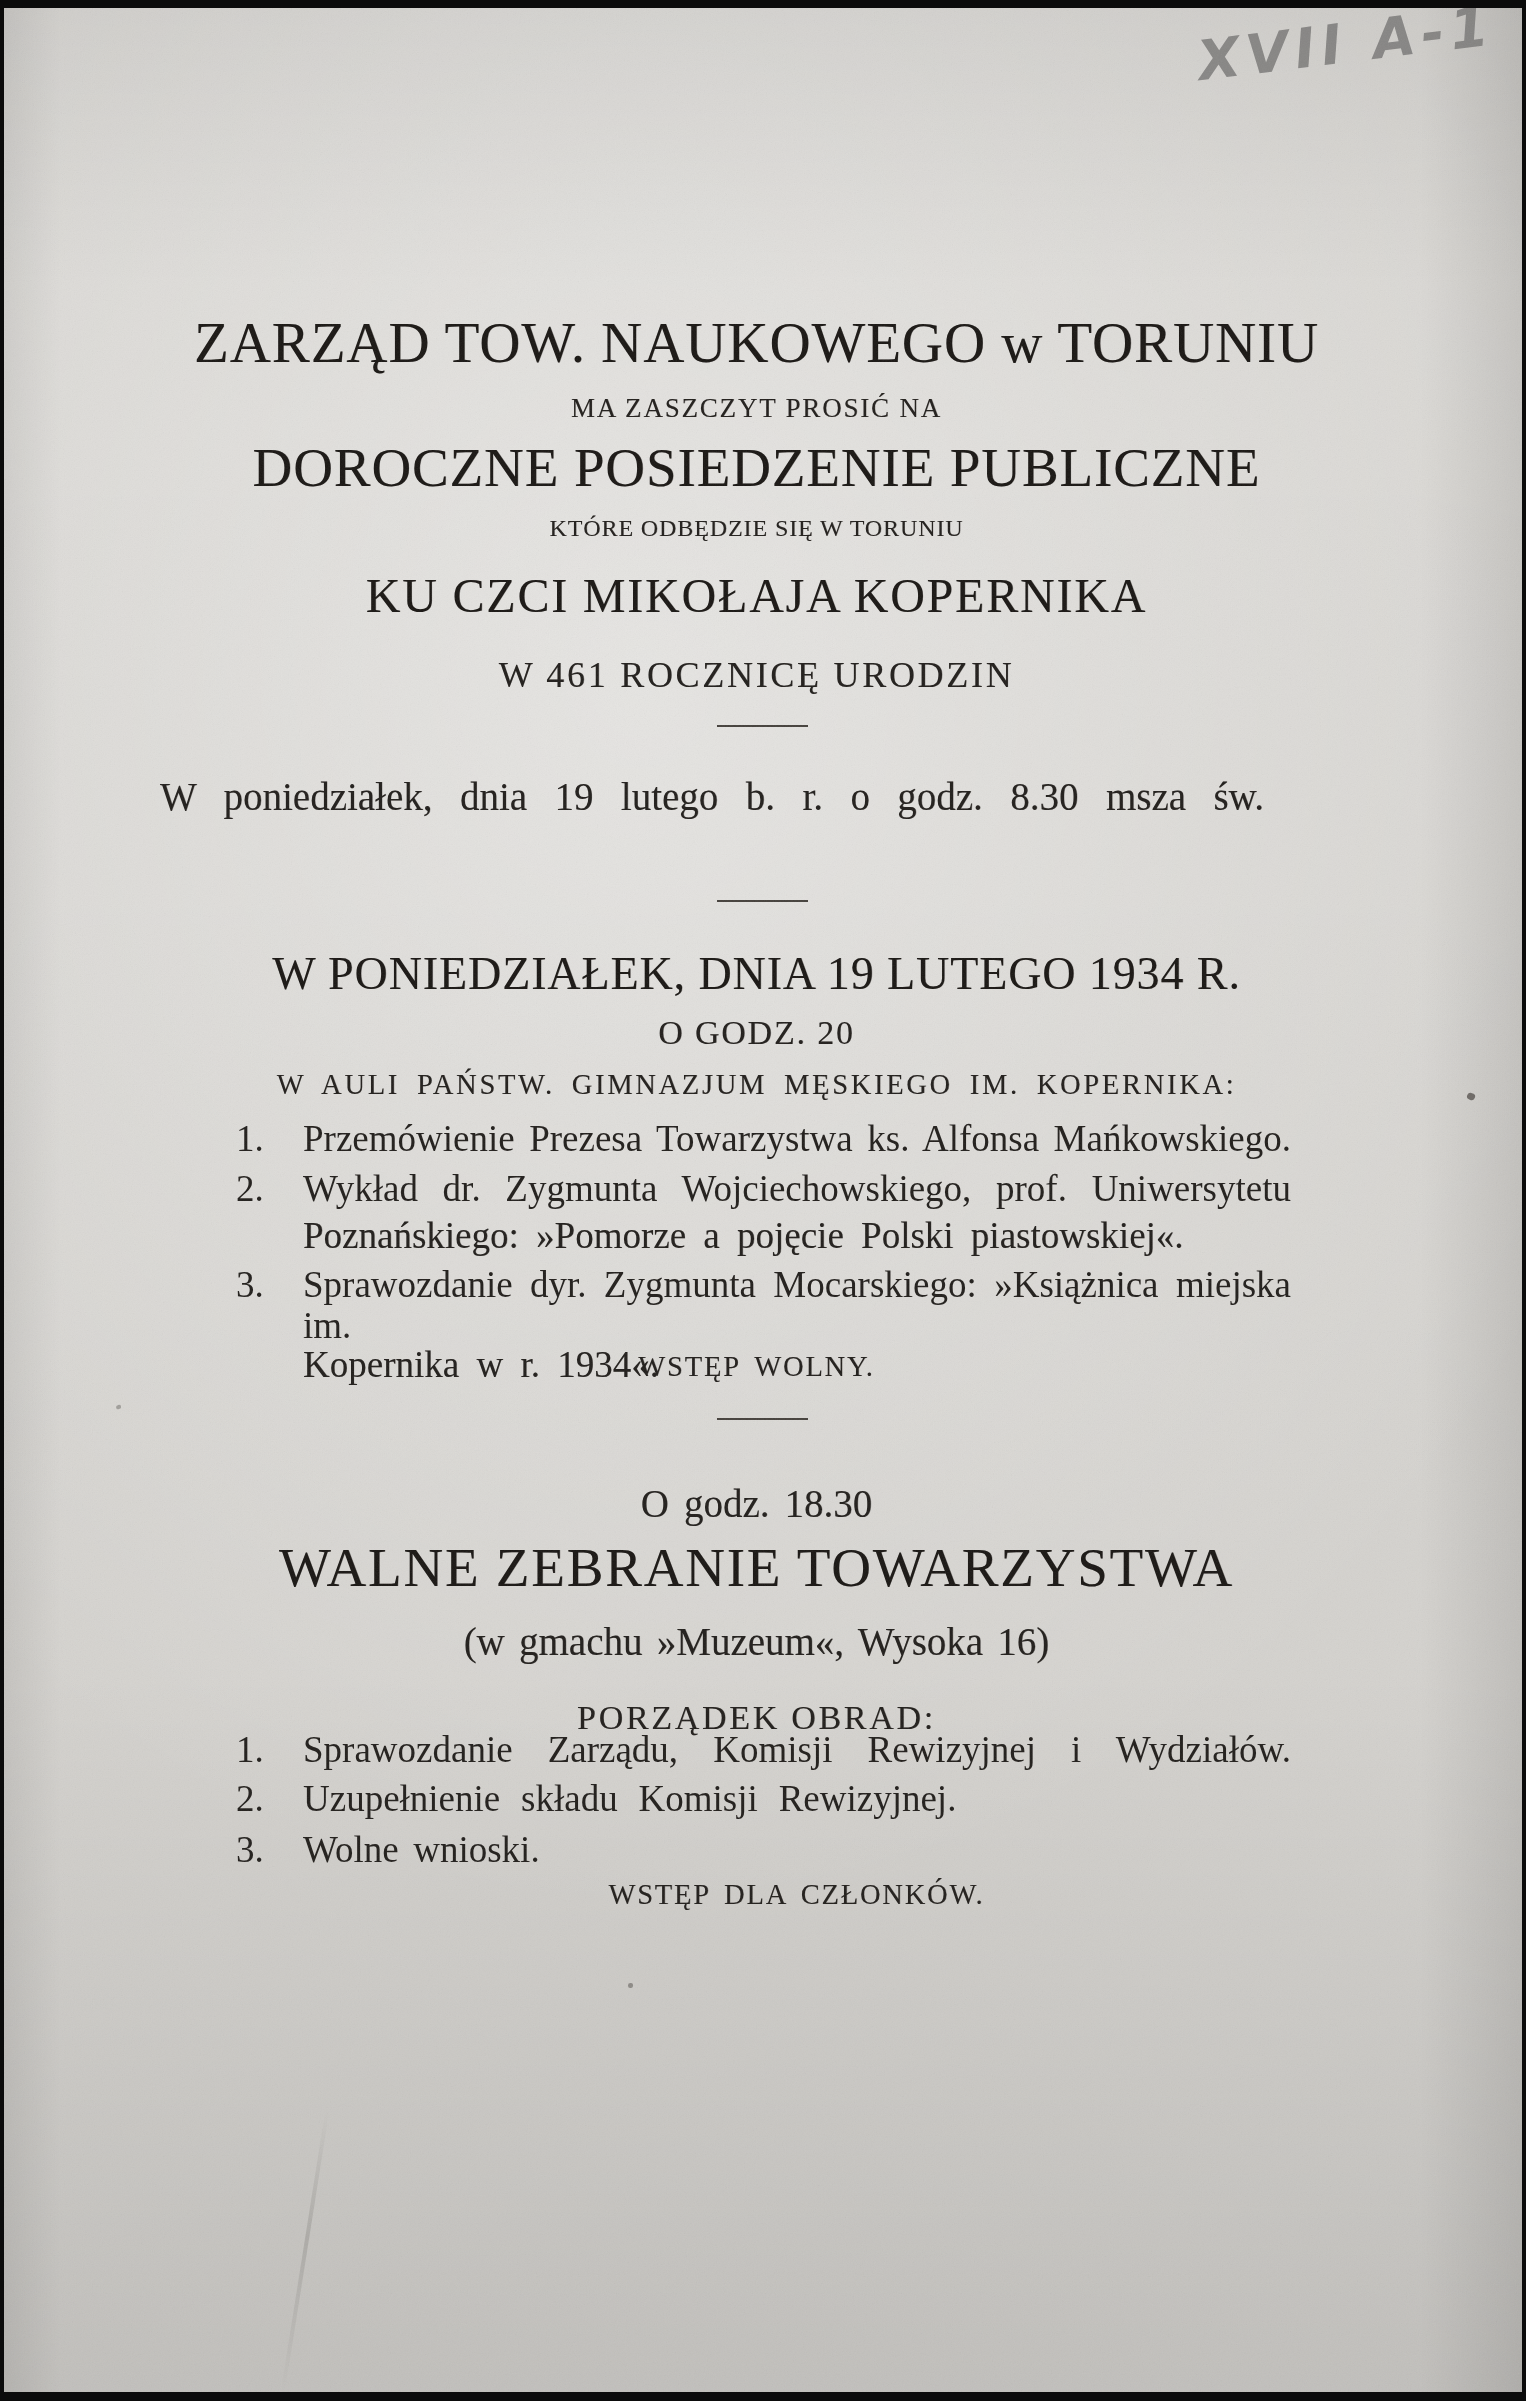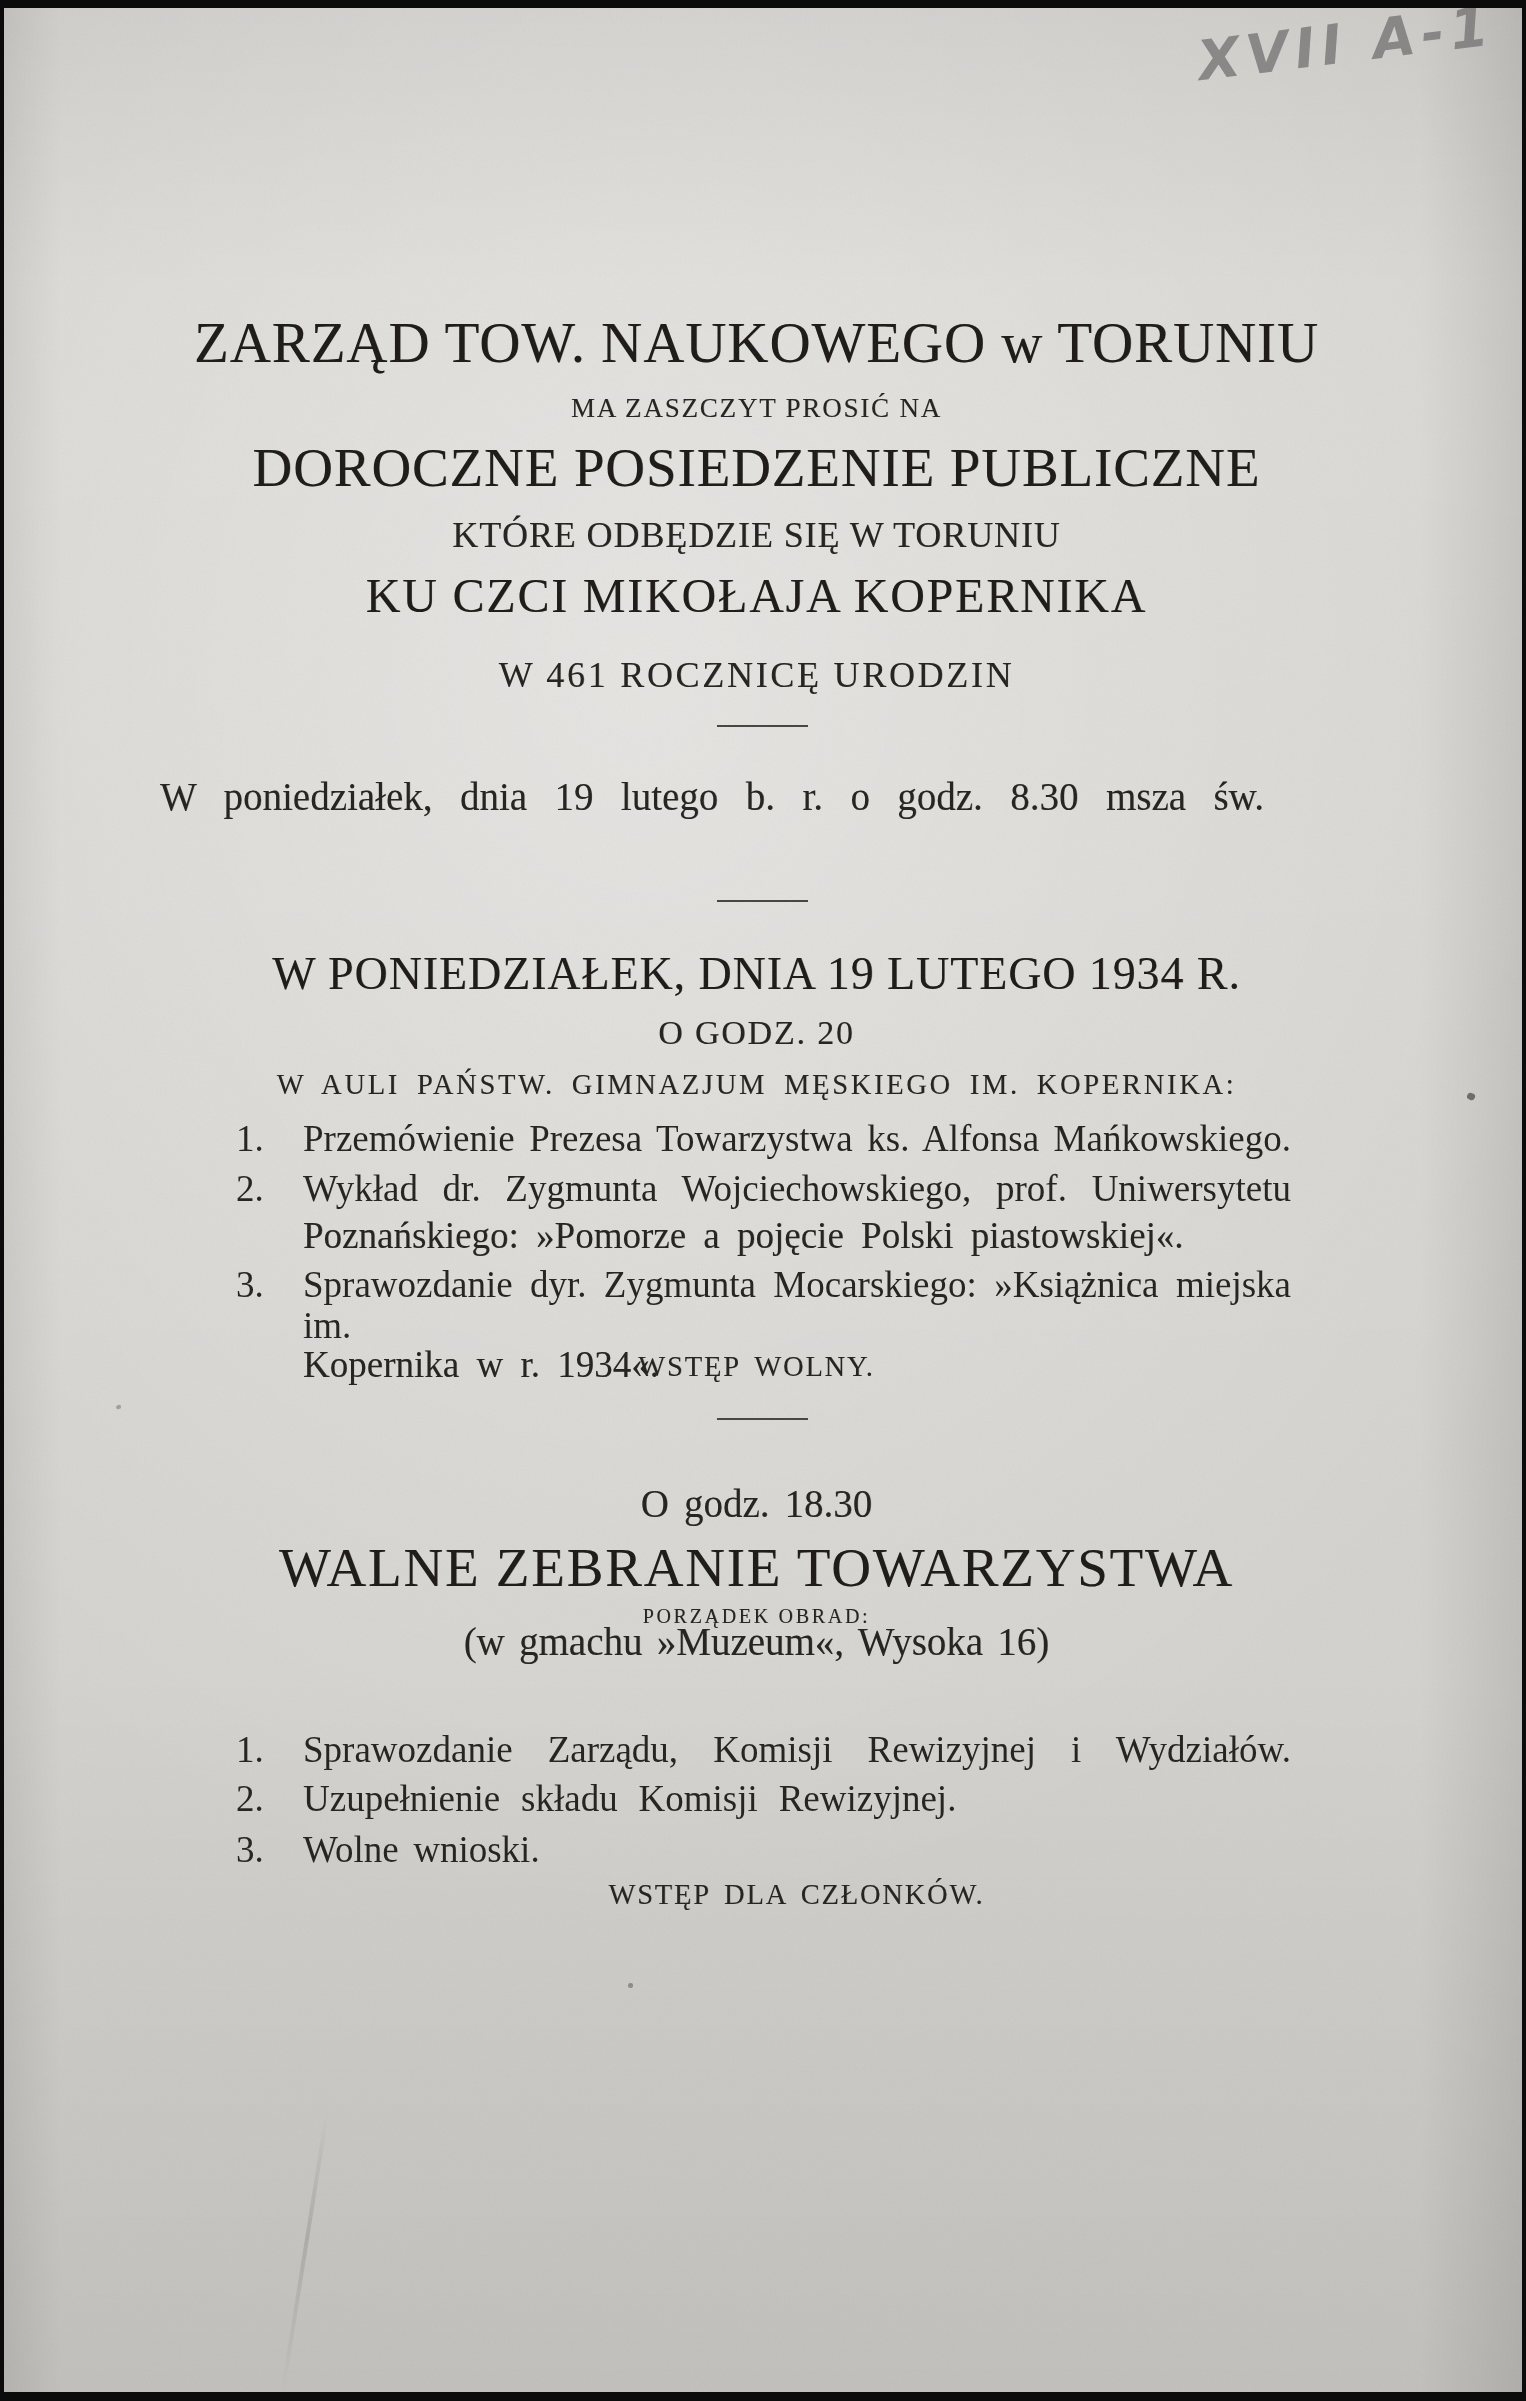--- a/index.html
+++ b/index.html
@@ -35,21 +35,21 @@
     top:14.2px;left:1197px;width:303px;
     font-family:"DejaVu Sans",sans-serif;font-style:italic;
     font-size:55px;color:#757473;letter-spacing:6.2px;
     transform:rotate(-7deg);opacity:.8;
     text-shadow:none;font-weight:bold;
   }
 
   .org-title{top:312px;font-size:57px;letter-spacing:0.9px;color:#191613;}
   .invite-line{top:394px;font-size:27px;letter-spacing:1.8px;}
   .event-title{top:438px;font-size:55px;letter-spacing:0.9px;color:#191613;}
-  .location-line{top:516px;font-size:36px;letter-spacing:0.9px;}
+  .location-line{top:516px;font-size:24px;letter-spacing:0.9px;}
   .honoree-line{top:570px;font-size:48px;letter-spacing:1.8px;color:#191613;}
   .anniv-line{top:656px;font-size:36px;letter-spacing:2.7px;}
 
   .rule{position:absolute;left:717px;width:91px;border-top:2.7px solid #45413c;}
   .rule1{top:725px;}
   .rule2{top:900px;}
   .rule3{top:1418px;}
 
   .just{text-align:justify;text-align-last:justify;}
   .mass1{top:776px;left:160px;width:1104px;font-size:39px;}
@@ -66,21 +66,21 @@
   .r1a{top:1119px;}
   .r2a{top:1169px;}
   .r2b{top:1216px;width:810px;word-spacing:8px;}
   .r3a{top:1265px;}
   .r3b{top:1345px;width:730px;word-spacing:8px;}
   .wstep1{top:1352px;font-size:28.5px;letter-spacing:1.8px;word-spacing:6.2px;}
 
   .time2{top:1483px;font-size:39px;word-spacing:5.3px;}
   .assembly-title{top:1538px;font-size:55px;letter-spacing:1.8px;color:#191613;}
   .venue2{top:1621px;font-size:39px;word-spacing:4.5px;}
-  .agenda2-heading{top:1606px;font-size:20px;letter-spacing:2.7px;}
+  .agenda2-heading{top:1700px;font-size:34px;letter-spacing:2.7px;}
 
   .q1{top:1730px;}
   .q2{top:1779px;}
   .q2 .body{word-spacing:11.6px;text-align:left;text-align-last:auto;}
   .q3{top:1830px;}
   .q3 .body{word-spacing:5.3px;text-align:left;text-align-last:auto;}
   .wstep2{top:1880px;font-size:28.5px;letter-spacing:1.8px;word-spacing:5.3px;padding-left:40px;}
 
   .speck{position:absolute;background:#4e4a46;border-radius:55% 45% 50% 50%;}
   .speck1{top:1093px;left:1467px;width:8px;height:7.1px;opacity:.75;transform:rotate(25deg);}

